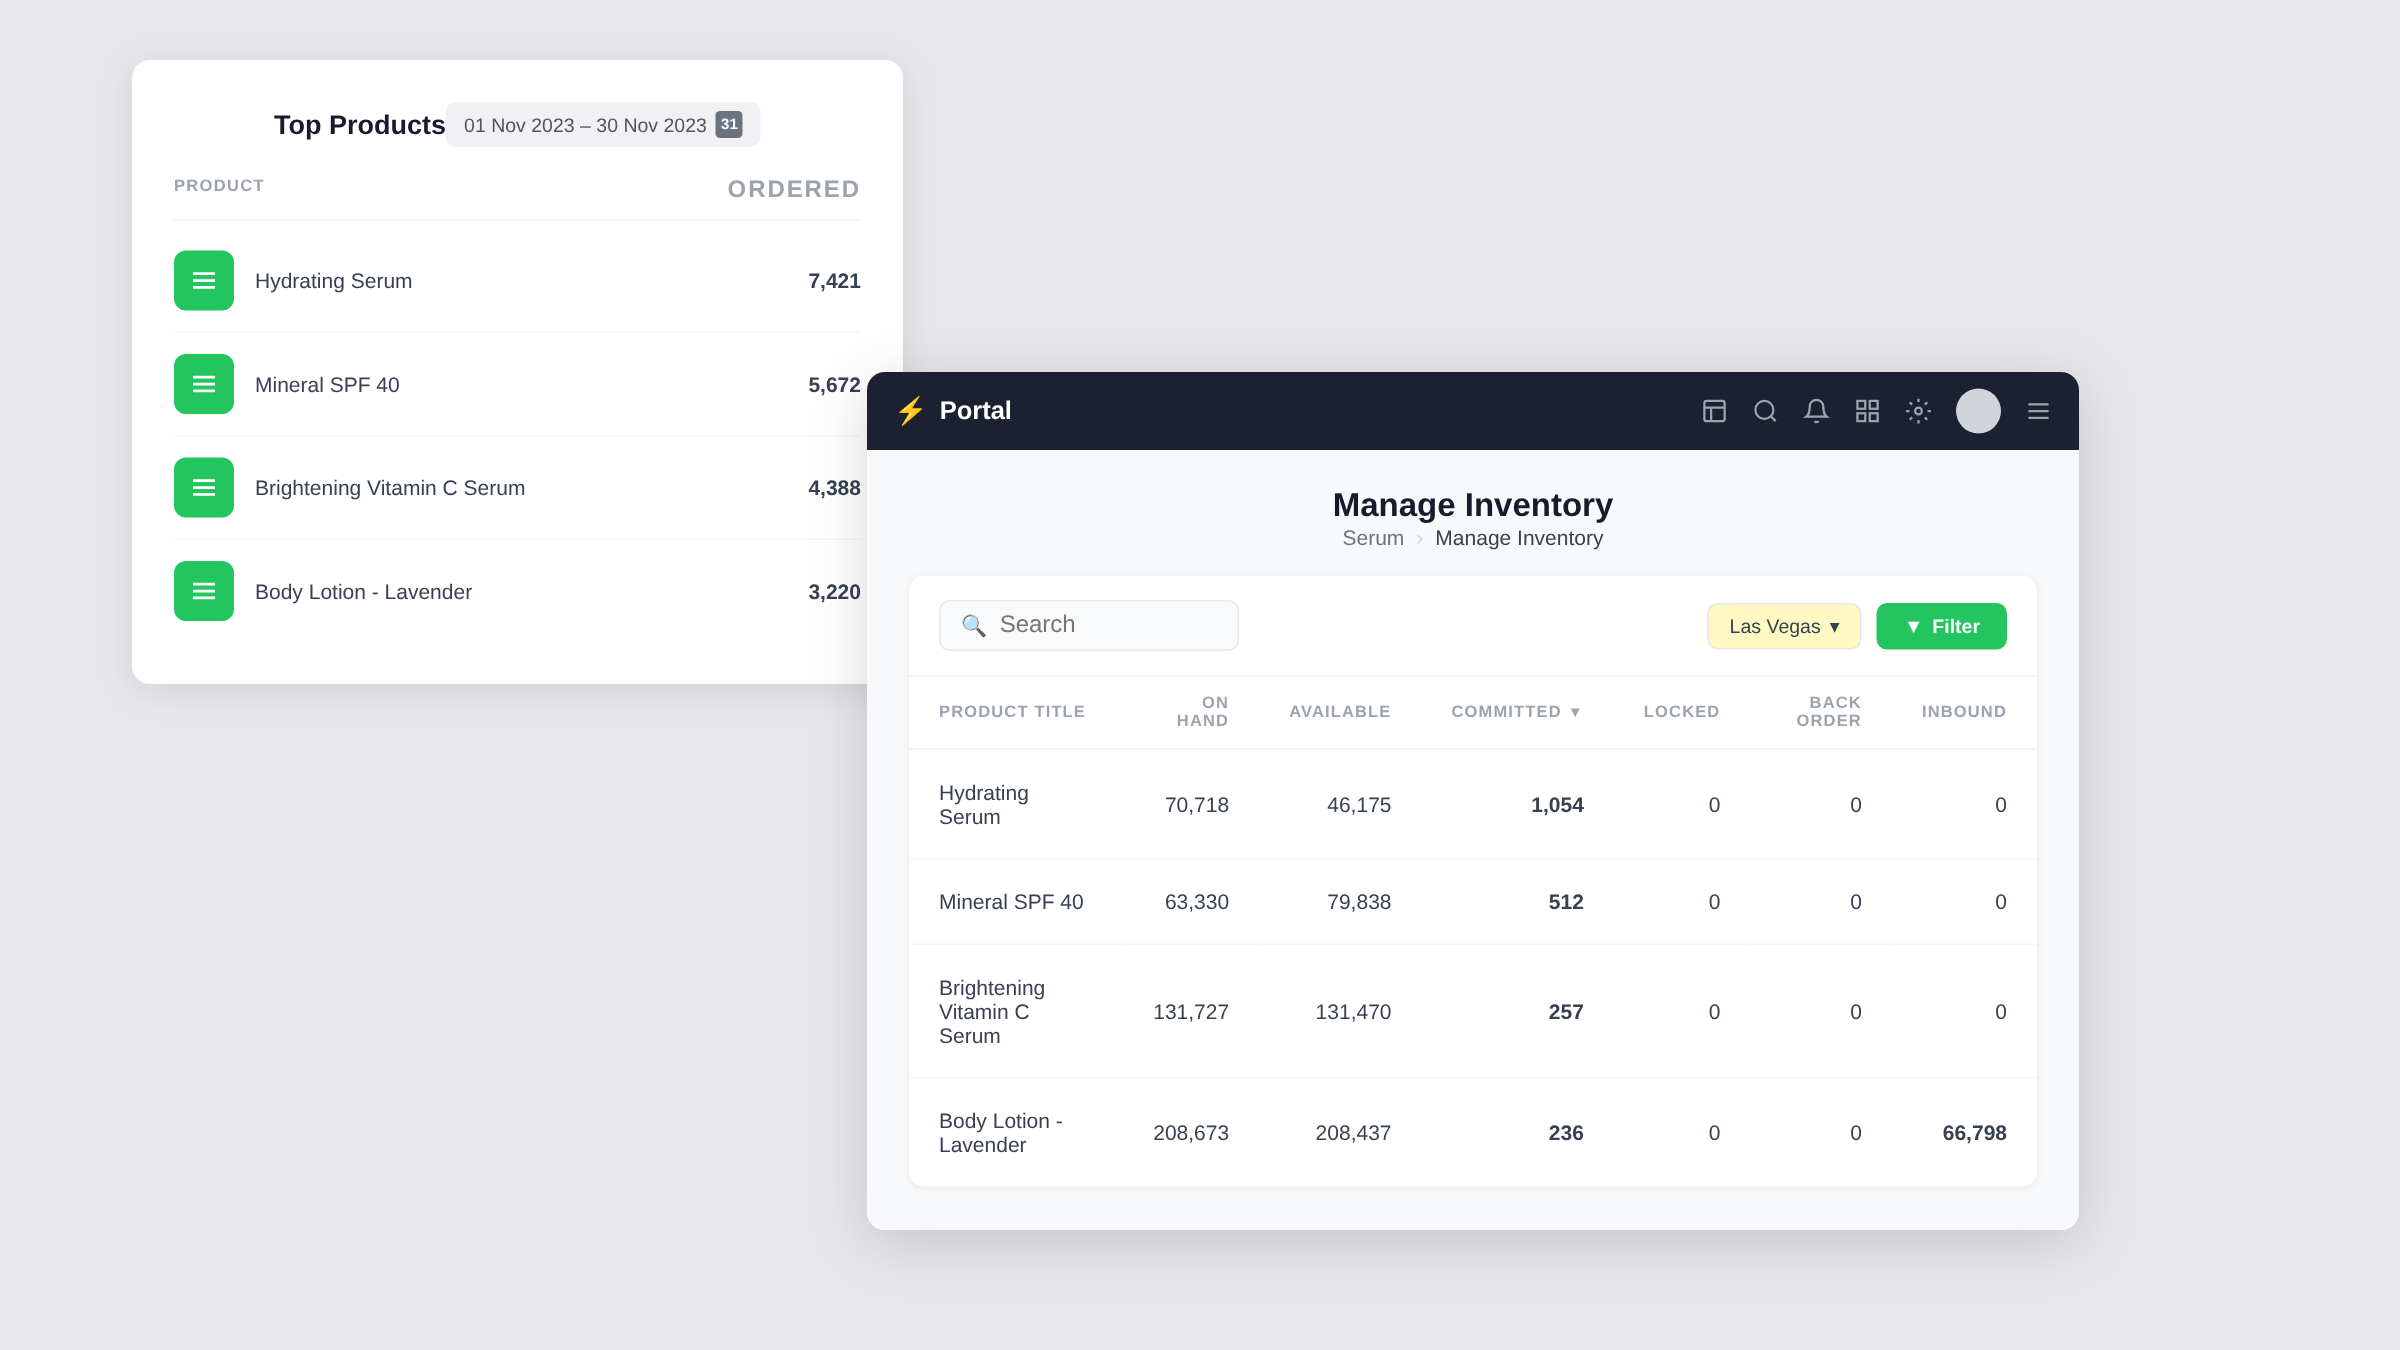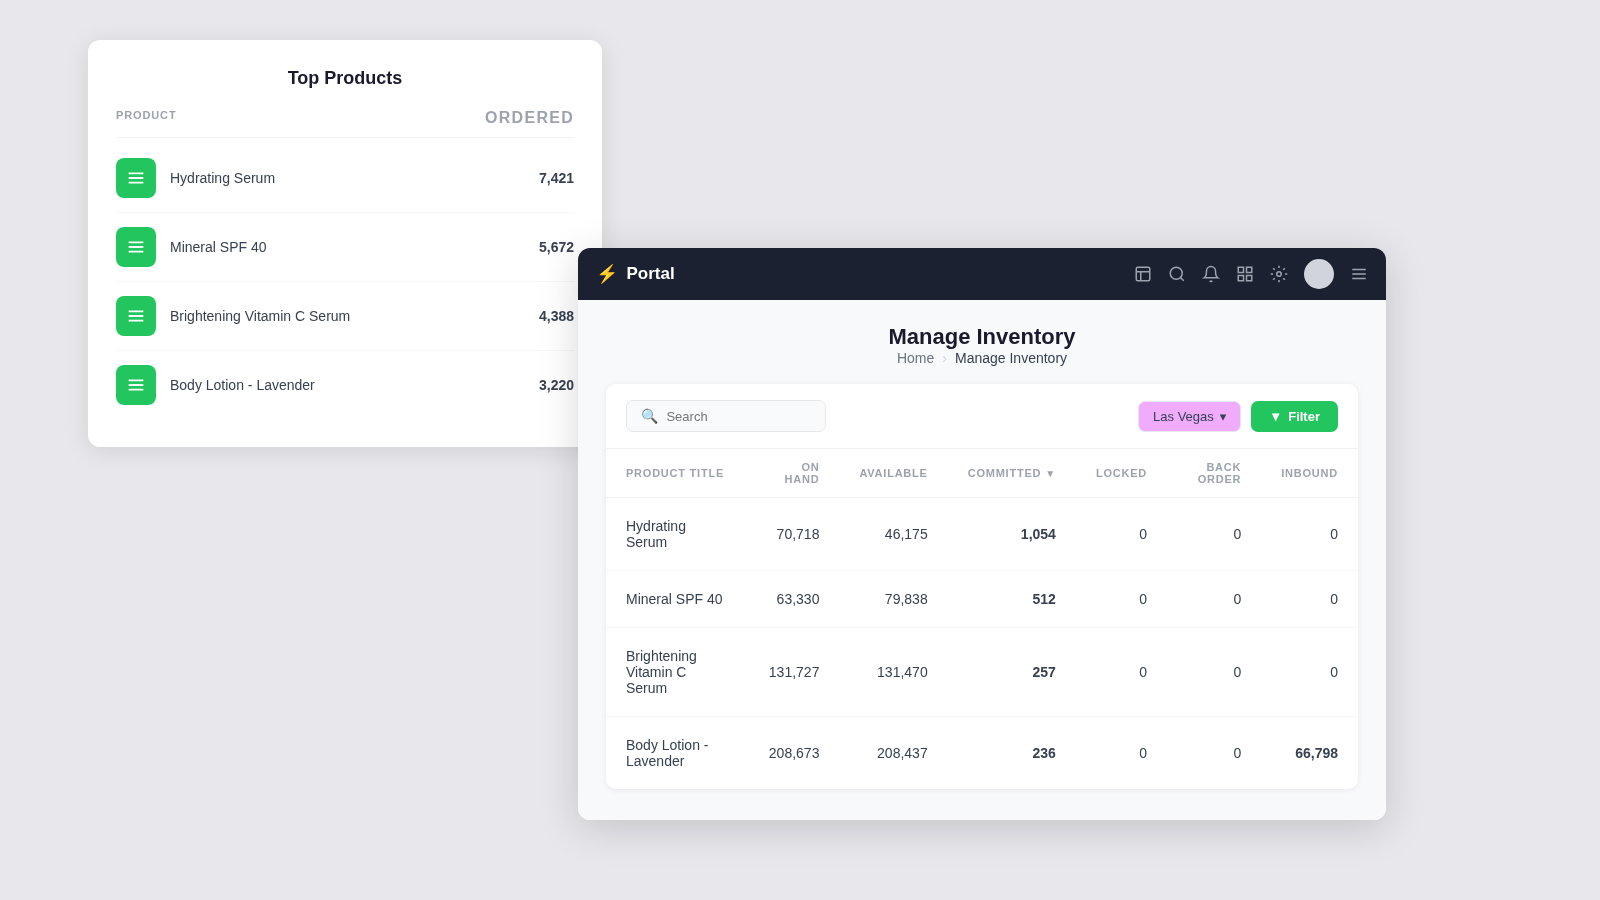--- a/index.html
+++ b/index.html
@@ -221,35 +221,35 @@
       background: #f9fafb;
       border: 1px solid #e5e7eb;
       border-radius: 7px;
       padding: 7px 14px;
       width: 200px;
     }
     .search-icon { color: #9ca3af; font-size: 14px; }
     .search-input {
       border: none;
       background: transparent;
-      font-size: 13px;
+      font-size: 16px;
       color: #1d4ed8;
       outline: none;
       width: 140px;
     }
     .toolbar-right {
       display: flex;
       align-items: center;
       gap: 10px;
     }
     .location-select {
       display: flex;
       align-items: center;
       gap: 6px;
-      background: #f0abfc;
+      background: #fef9c3;
       border: 1px solid #e5e7eb;
       border-radius: 7px;
       padding: 7px 14px;
       font-size: 13px;
       color: #374151;
       cursor: pointer;
     }
     .filter-btn {
       display: flex;
       align-items: center;
@@ -297,20 +297,24 @@
       gap: 4px;
     }
     .sort-icon { font-size: 10px; color: #9ca3af; }
   </style>
 </head>
 <body>
 
 <div class="top-products-card">
   <div class="card-header">
     <span class="card-title">Top Products</span>
+    <button class="date-range-btn">
+      <span>01 Nov 2023 – 30 Nov 2023</span>
+      <span class="date-icon">31</span>
+    </button>
   </div>
   <div class="table-header">
     <span class="col-product">PRODUCT</span>
     <span class="col-ordered">ORDERED</span>
   </div>
 
   <div class="product-row">
     <div class="product-left">
       <div class="product-icon">
         <svg viewBox="0 0 24 24">
@@ -407,21 +411,21 @@
             <line x1="3" y1="18" x2="21" y2="18"></line>
           </svg>
       </span>
     </div>
   </nav>
 
   <div class="portal-content">
     <div class="page-header">
       <span class="page-title">Manage Inventory</span>
       <div class="breadcrumb">
-        <span>Home</span>
+        <span>Serum</span>
         <span class="breadcrumb-sep">›</span>
         <span class="breadcrumb-active">Manage Inventory</span>
       </div>
     </div>
 
     <div class="inventory-table-card">
 
       <div class="toolbar">
         <div class="search-box">
           <span class="search-icon">🔍</span>

